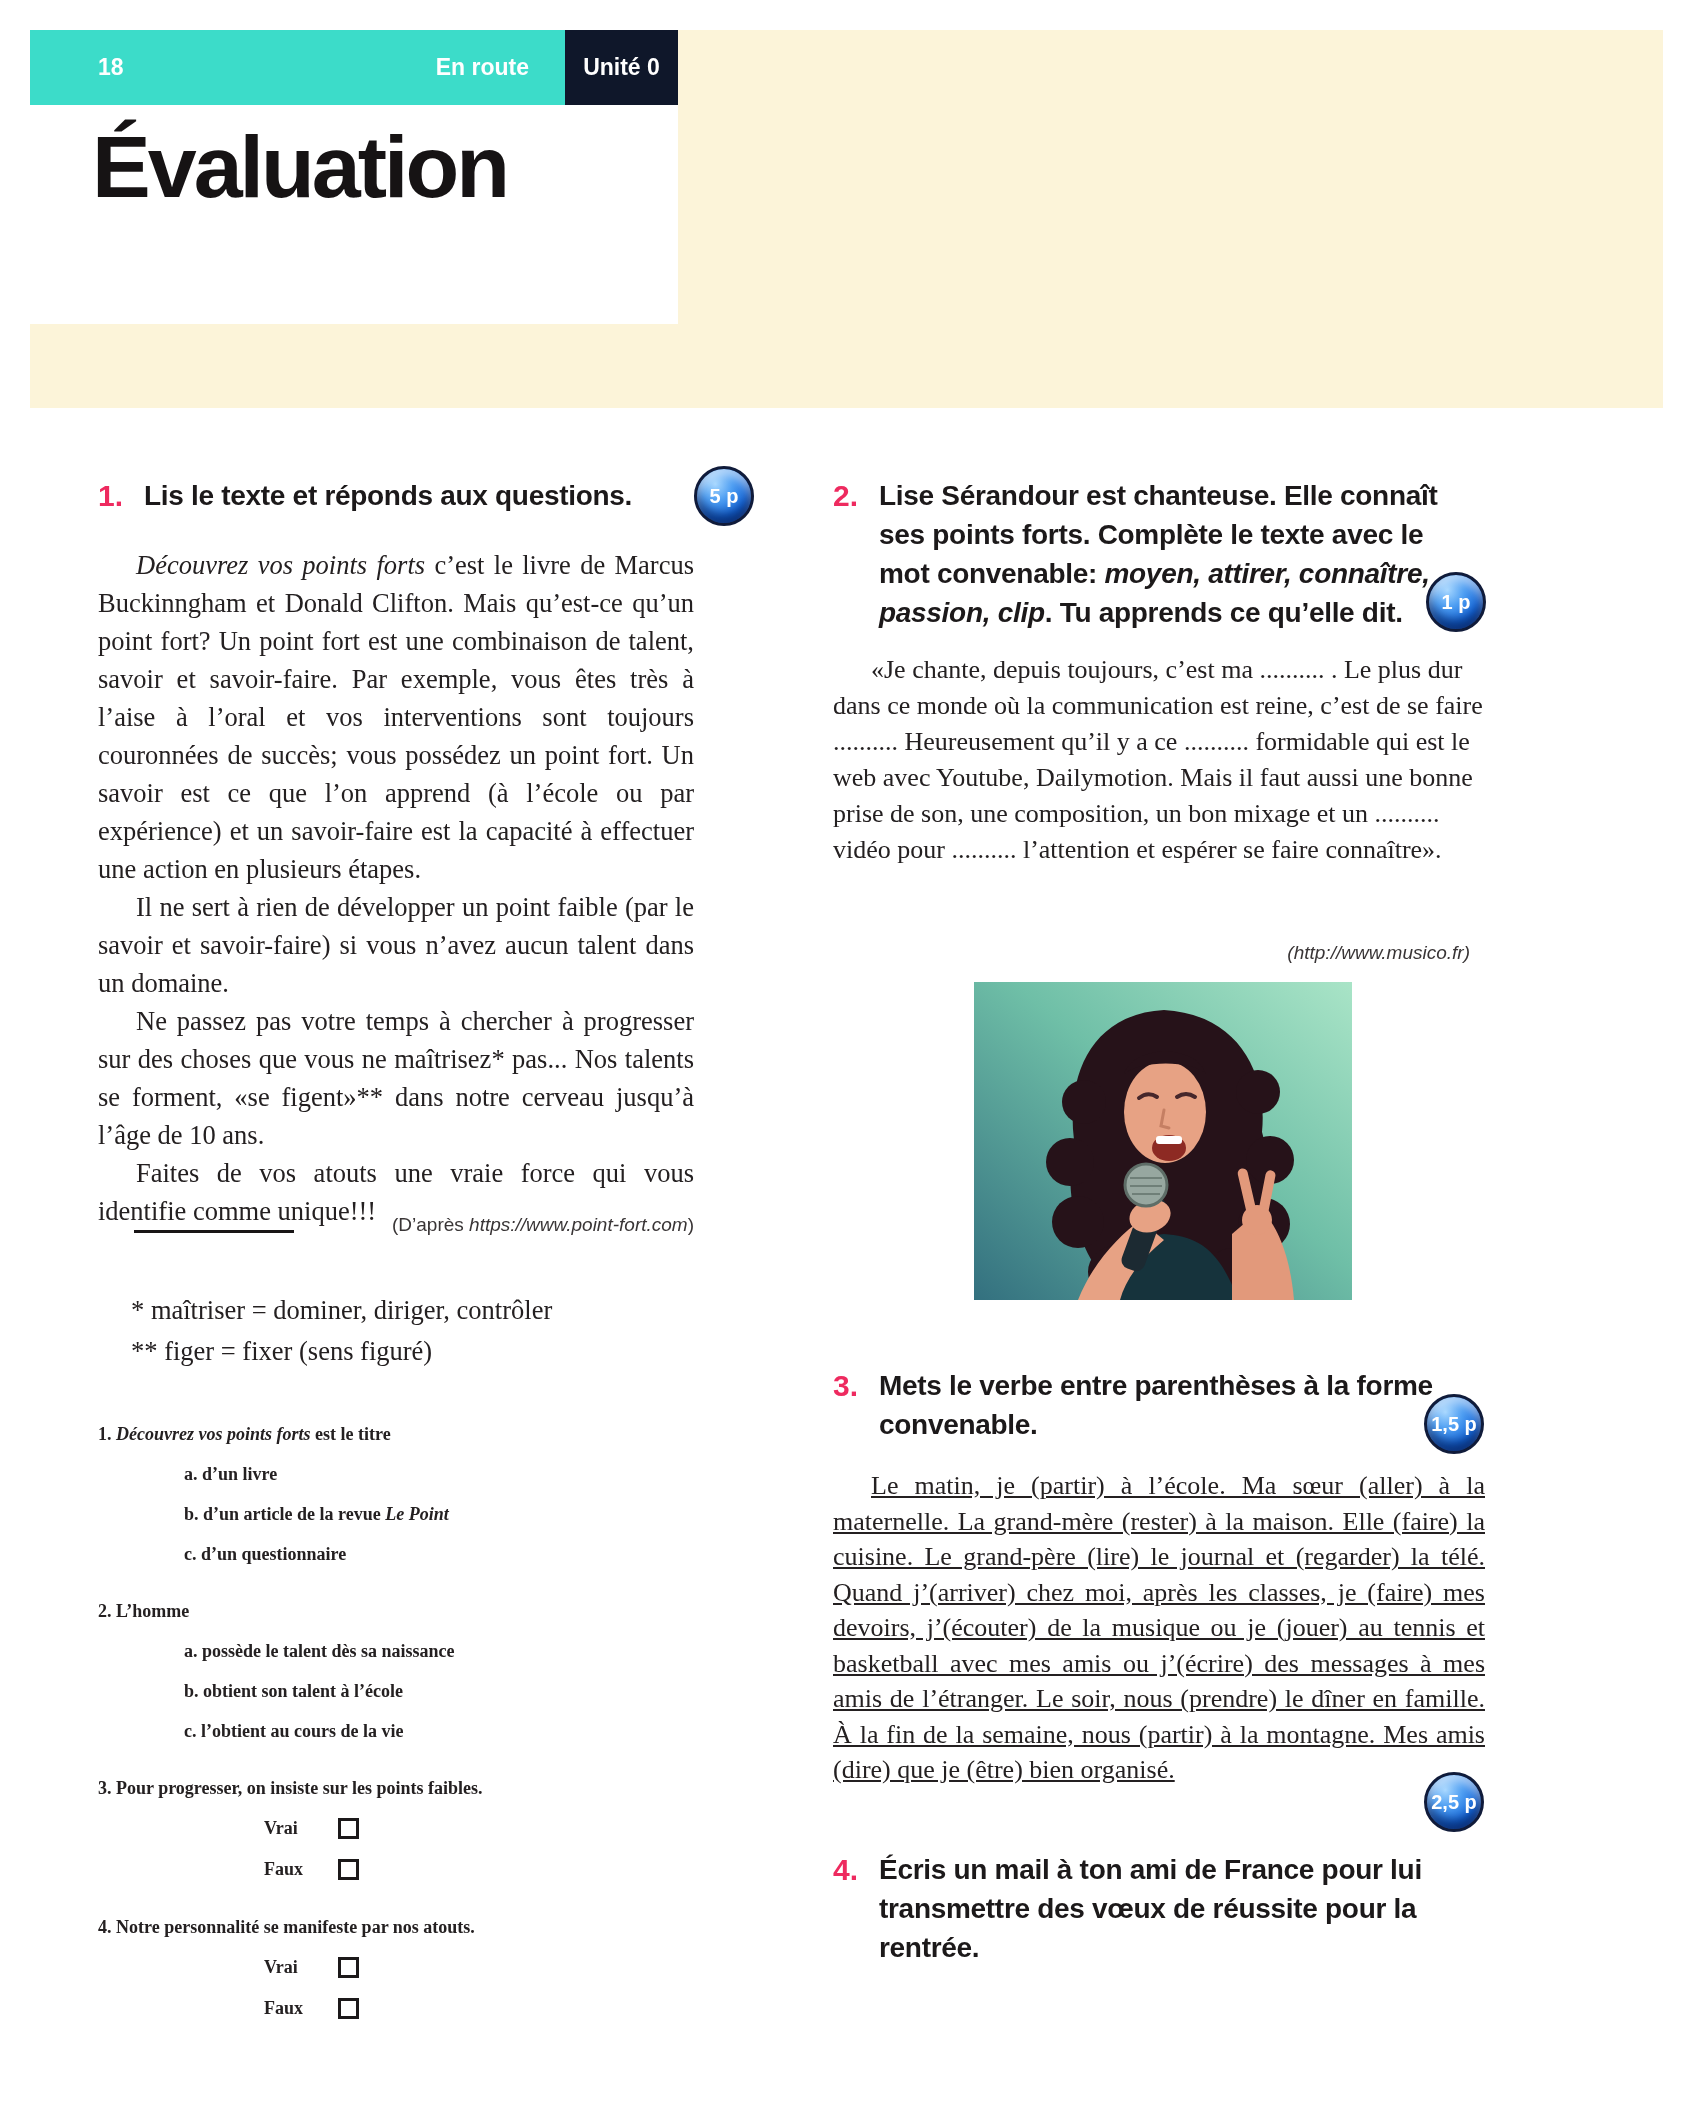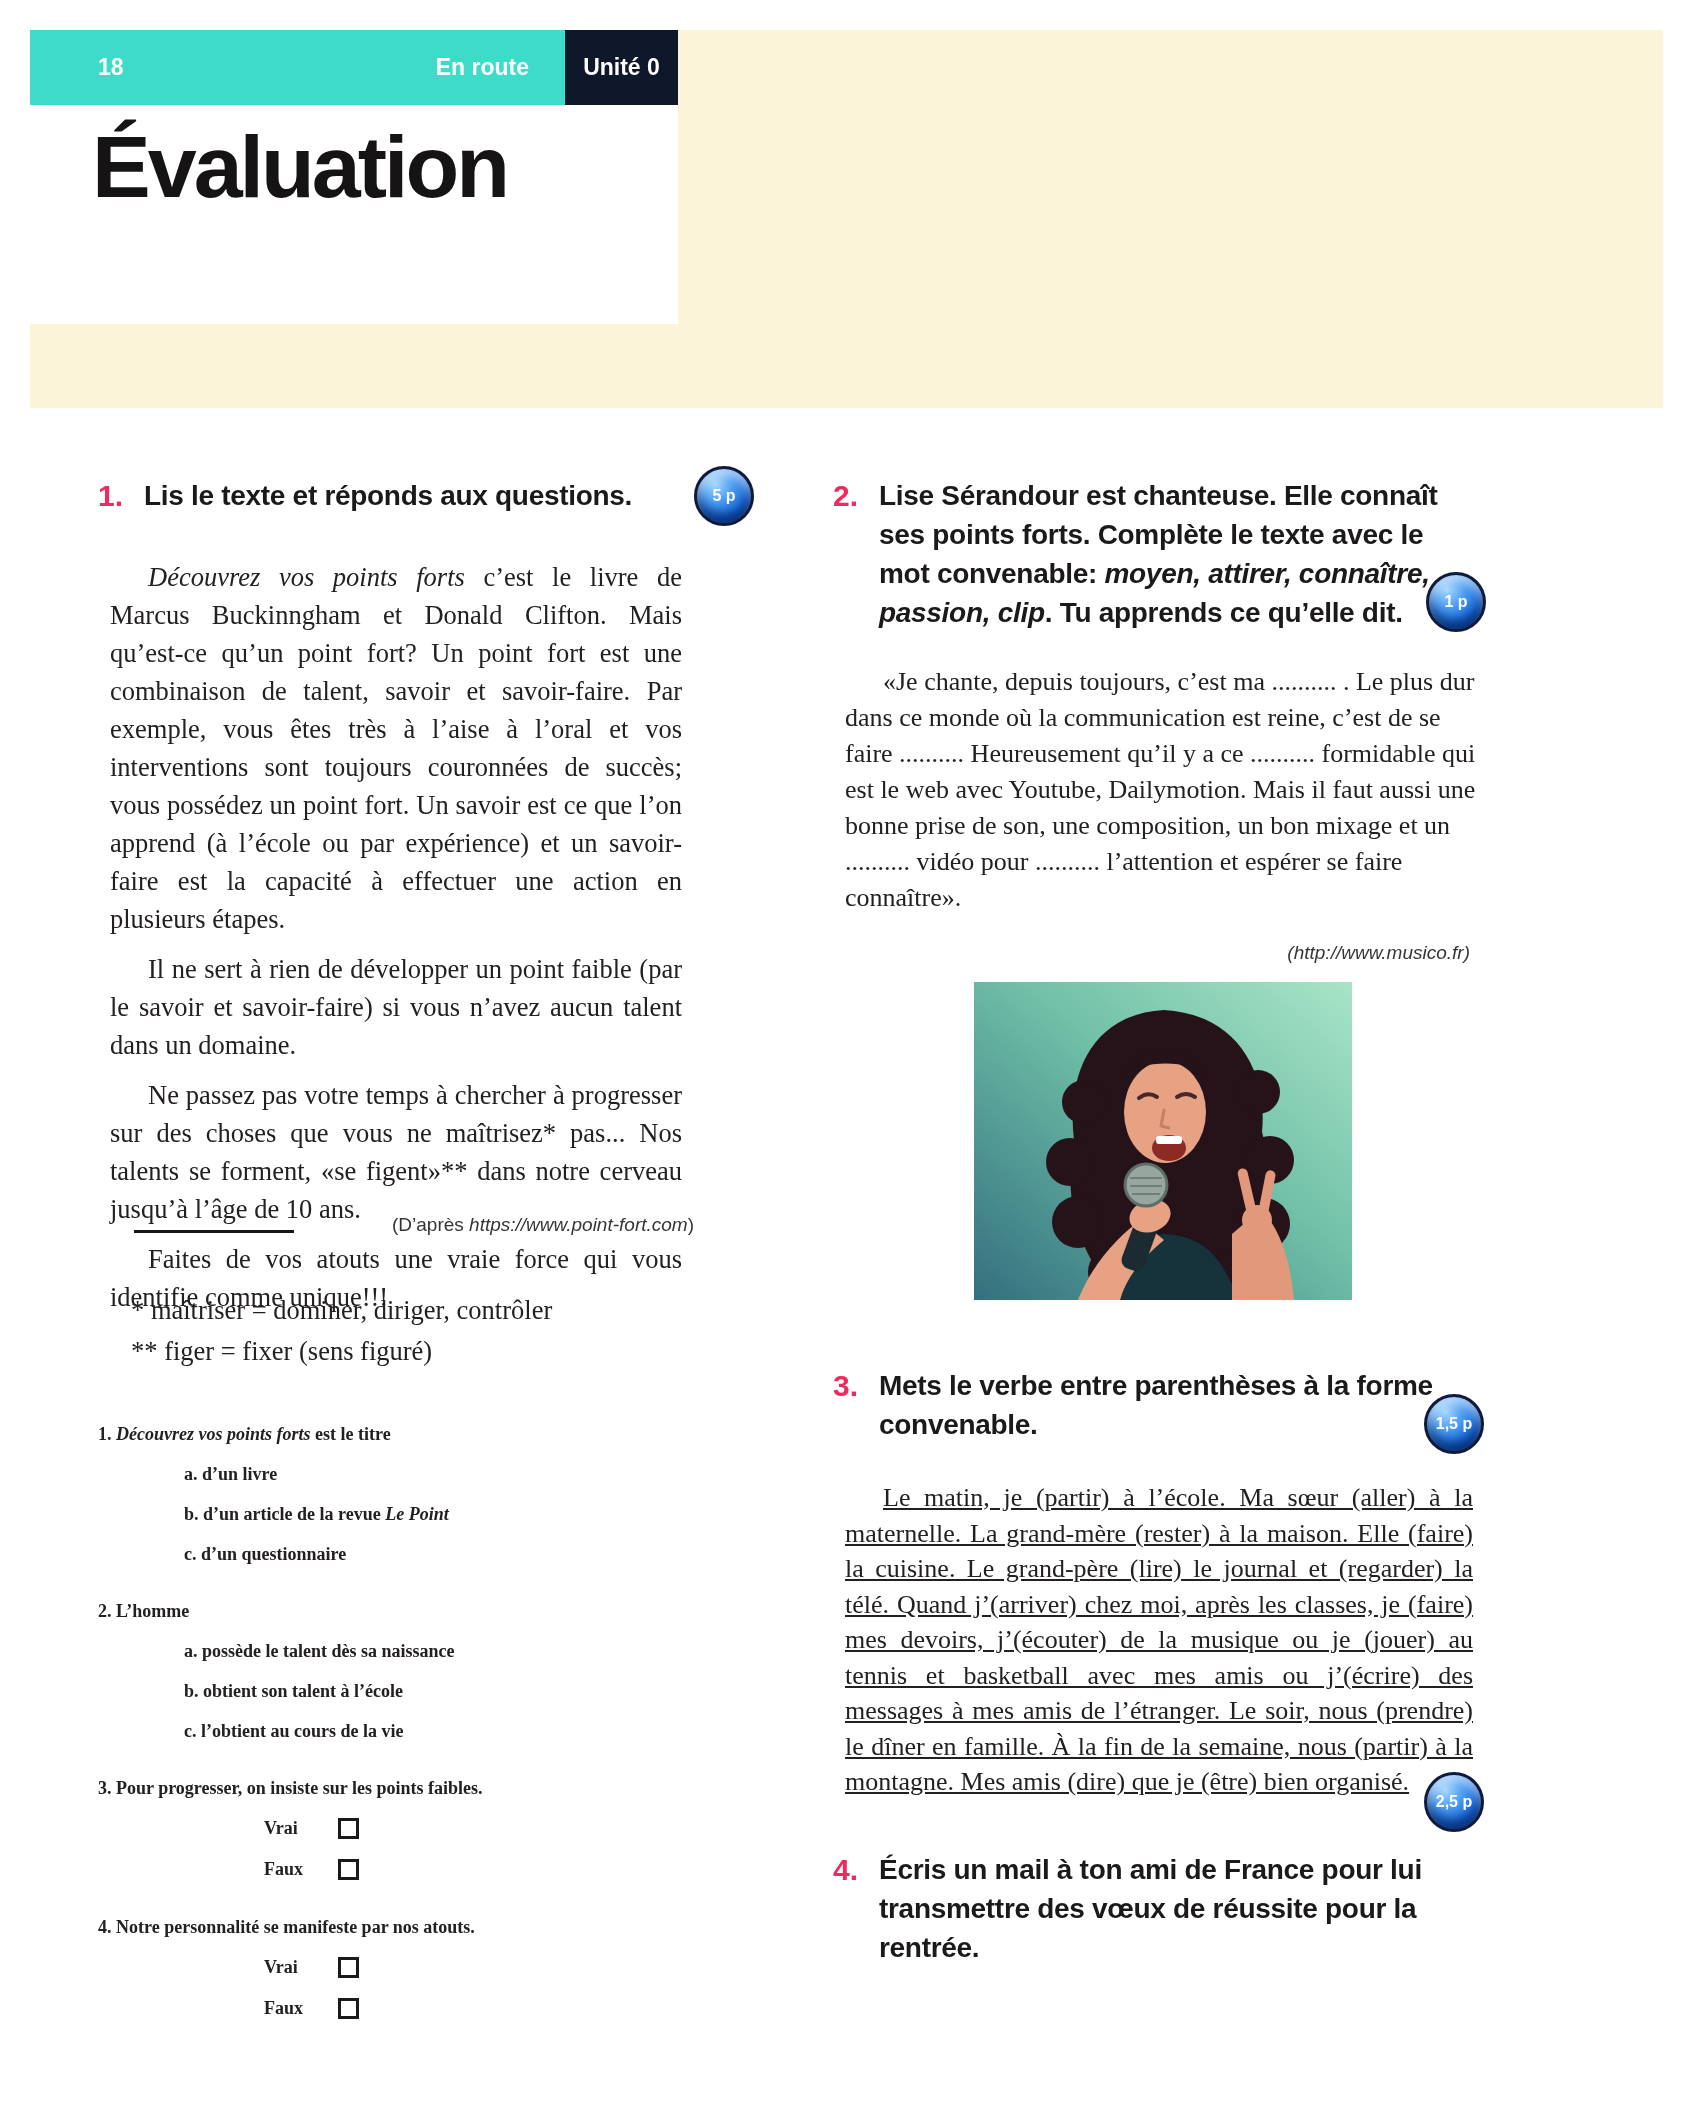--- a/index.html
+++ b/index.html
@@ -29,30 +29,30 @@
     letter-spacing:-3px; color:#161314;
   }
 
   
   .badge {
     position:absolute; width:60px; height:60px; border-radius:50%;
     background:radial-gradient(circle at 34% 28%, #a6d7ff 0%, #4e9ef2 32%, #1566d8 64%, #083a9c 100%);
     border:3px solid #101b3a; box-sizing:border-box;
     box-shadow: inset 0 -9px 10px rgba(2,6,40,.45), inset 0 7px 9px rgba(255,255,255,.55);
     display:flex; align-items:center; justify-content:center;
-    color:#ffffff; font-family:"Liberation Sans", sans-serif; font-weight:bold; font-size:16px;
+    color:#ffffff; font-family:"Liberation Sans", sans-serif; font-weight:bold; font-size:20px;
   }
 
   
   .ex-head { position:absolute; display:flex; font-family:"Liberation Sans", sans-serif; font-weight:bold; }
   .ex-num  { color:#ee2a5f; font-size:30px; width:46px; flex:none; line-height:39px; }
   .ex-title{ font-size:28px; line-height:39px; color:#1c191a; letter-spacing:-0.3px; }
 
   .serif { font-size:26.5px; line-height:38px; color:#242021; }
-  .serif p { margin:12px; text-indent:38px; text-align:justify; }
+  .serif p { margin:0; text-indent:38px; text-align:justify; }
 
   .ex1-text   { position:absolute; left:98px;  top:546px;  width:596px; }
   .src-row    { position:absolute; left:98px;  top:1206px; width:596px; height:46px; }
   .src-line   { position:absolute; left:36px;  top:24px;   width:160px; height:3px; background:#181516; }
   .src-text   { position:absolute; right:0;    top:8px;  font-family:"Liberation Sans", sans-serif; font-size:19px; color:#393536; }
   .footnotes  { position:absolute; left:98px;  top:1290px; width:596px; font-size:26.5px; line-height:41px;margin-left:33px; }
   .questions  { position:absolute; left:98px;  top:1414px; width:620px; font-size:18px;font-weight:bold; }
   .q          { margin-bottom:17px; }
   .q-line     { line-height:40px; }
   .opt        { padding-left:86px; line-height:40px; }

